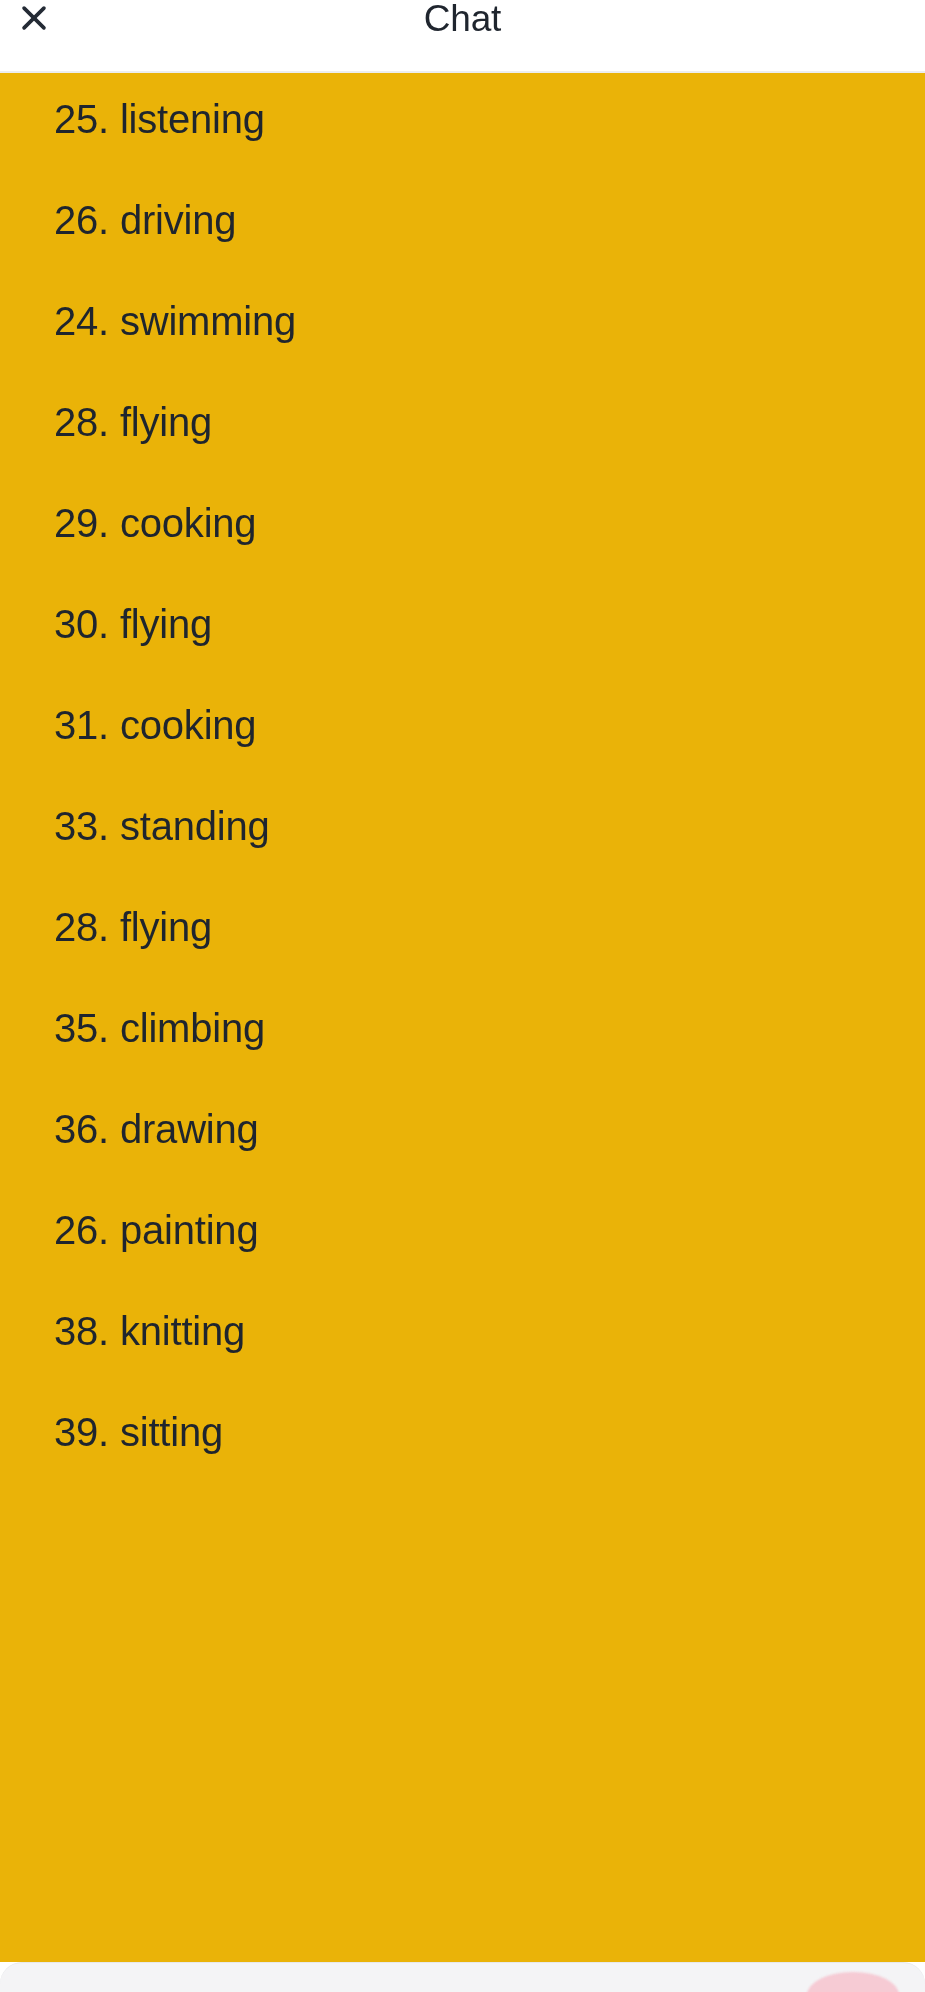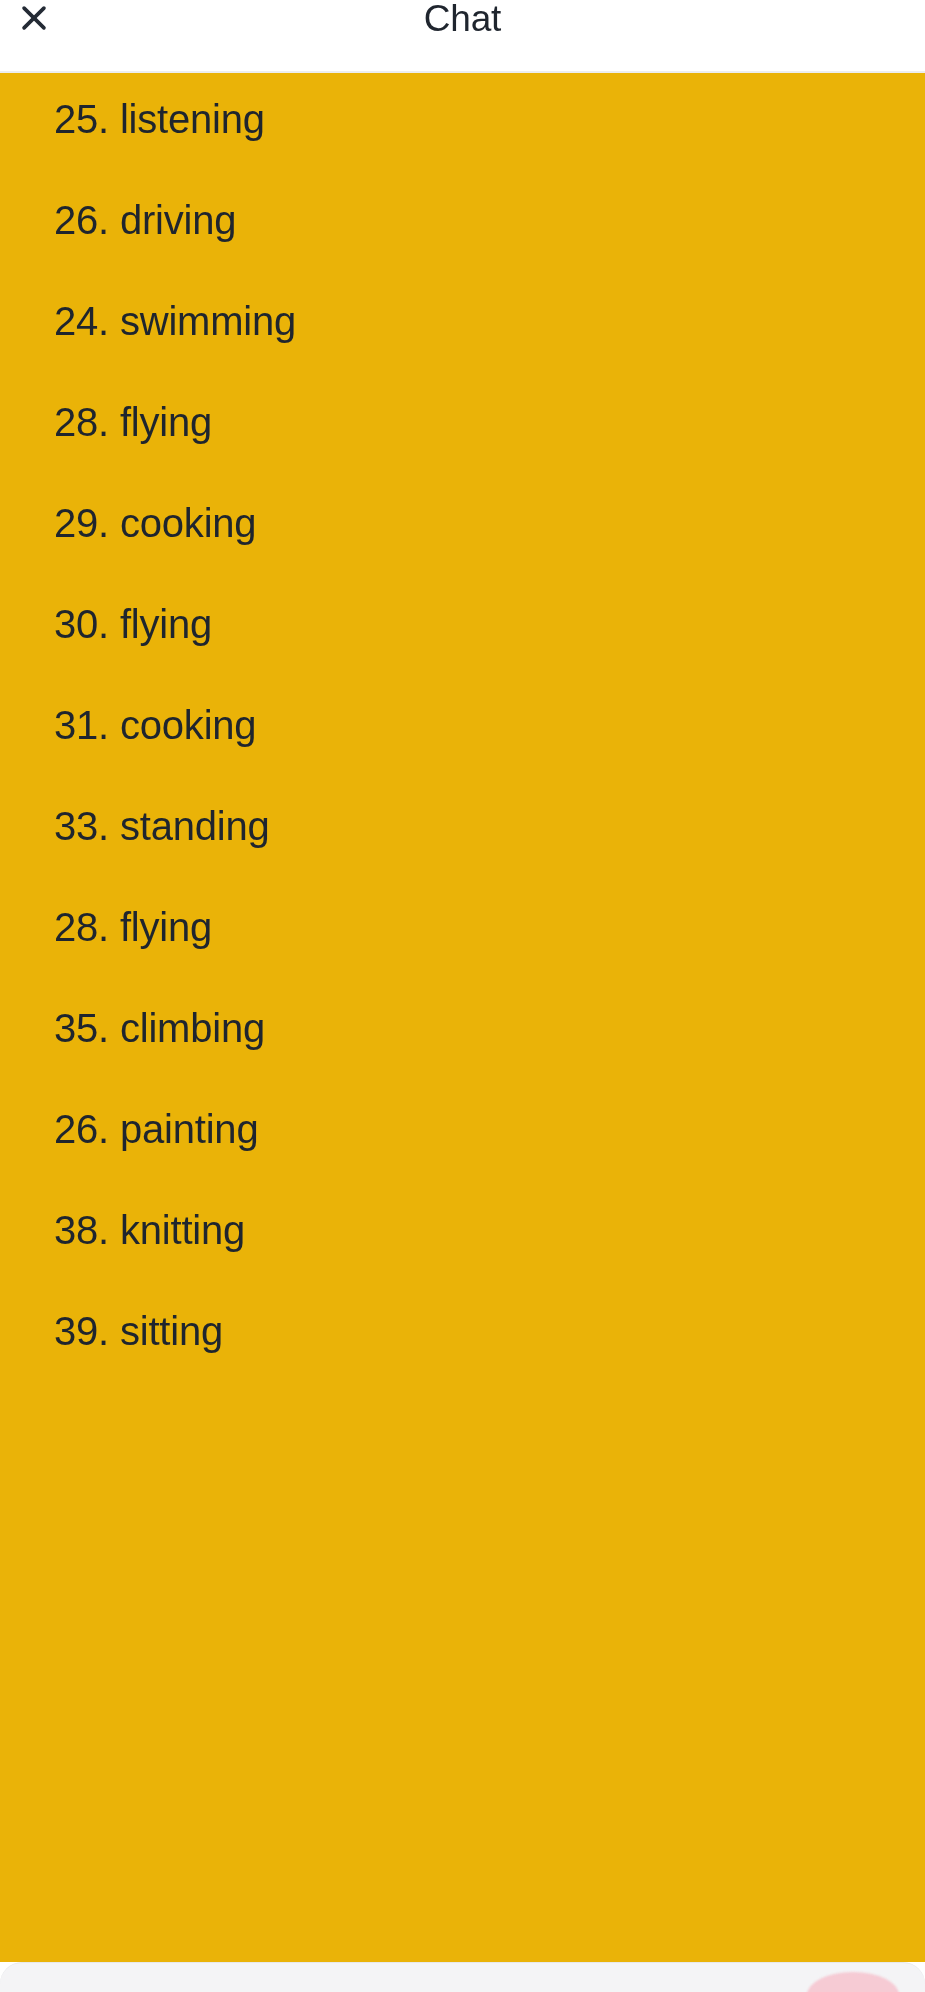--- a/index.html
+++ b/index.html
@@ -187,20 +187,24 @@
       <div class="list-item">
         <span class="item-num">28.</span>
         <span class="item-text">flying</span>
       </div>
 
       <div class="list-item">
         <span class="item-num">35.</span>
         <span class="item-text">climbing</span>
       </div>
 
+      <div class="list-item">
+        <span class="item-num">36.</span>
+        <span class="item-text">drawing</span>
+      </div>
 
       <div class="list-item">
         <span class="item-num">26.</span>
         <span class="item-text">painting</span>
       </div>
 
       <div class="list-item">
         <span class="item-num">38.</span>
         <span class="item-text">knitting</span>
       </div>

